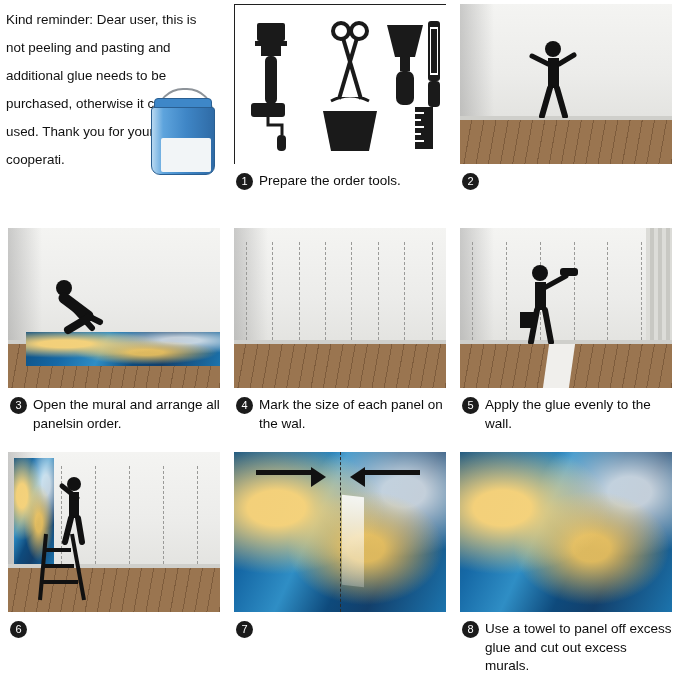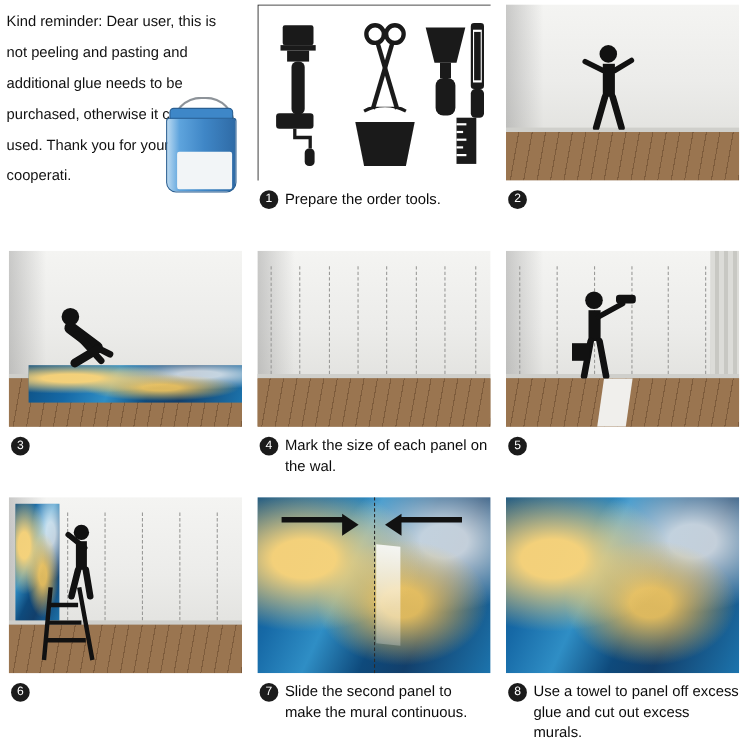--- a/index.html
+++ b/index.html
@@ -335,20 +335,21 @@
             <circle cx="20" cy="10" r="8" fill="#111"></circle>
             <path d="M20 20 L44 38" stroke="#111" stroke-width="11" stroke-linecap="round"></path>
             <path d="M44 38 L56 44" stroke="#111" stroke-width="6" stroke-linecap="round"></path>
             <path d="M26 26 L48 50" stroke="#111" stroke-width="6" stroke-linecap="round"></path>
             <path d="M44 40 L24 52" stroke="#111" stroke-width="8" stroke-linecap="round"></path>
           </svg>
         </div>
       </div>
       <div class="caption">
         <span class="num">3</span>
+        <span class="cap-text">Open the mural and arrange all panelsin order.</span>
       </div>
     </div>
 
     <div class="cell">
       <div class="panel-img">
         <div class="scene">
           <div class="wall">
               <div class="wall-shadow"></div>
             </div>
           <div class="panel-lines">
@@ -394,20 +395,21 @@
             <rect x="17" y="18" width="11" height="28" fill="#111"></rect>
             <path d="M26 24 L48 12" stroke="#111" stroke-width="5" stroke-linecap="round"></path>
             <rect x="42" y="4" width="18" height="8" rx="3" fill="#111"></rect>
             <path d="M19 46 L13 78 M27 46 L33 78" stroke="#111" stroke-width="6" stroke-linecap="round"></path>
             <rect x="2" y="48" width="16" height="16" fill="#111"></rect>
           </svg>
         </div>
       </div>
       <div class="caption">
         <span class="num">5</span>
+        <span class="cap-text">Apply the glue evenly to the wall.</span>
       </div>
     </div>
 
     <div class="cell">
       <div class="panel-img">
         <div class="scene">
           <div class="wall">
               <div class="wall-shadow"></div>
             </div>
           <div class="panel-lines">
@@ -440,21 +442,20 @@
         <div class="mural" style="left:0;top:0;width:212px;height:160px;"></div>
         <div class="arrow-row">
           <div class="arrow right" style="left:22px;width:56px;top:8px"></div>
           <div class="arrow left" style="left:130px;width:56px;top:8px"></div>
         </div>
         <div class="seam" style="left:106px;"></div>
         <div style="position:absolute;left:108px;top:44px;width:22px;height:90px;background:linear-gradient(180deg,rgba(255,255,255,.85),rgba(255,255,255,.25));transform:skewY(6deg);"></div>
       </div>
       <div class="caption">
         <span class="num">7</span>
-        <span class="cap-text">Slide the second panel to make the mural continuous.</span>
       </div>
     </div>
 
     <div class="cell">
       <div class="panel-img">
         <div class="mural" style="left:0;top:0;width:212px;height:160px;"></div>
       </div>
       <div class="caption">
         <span class="num">8</span>
         <span class="cap-text">Use a towel to panel off excess glue and cut out excess murals.</span>

